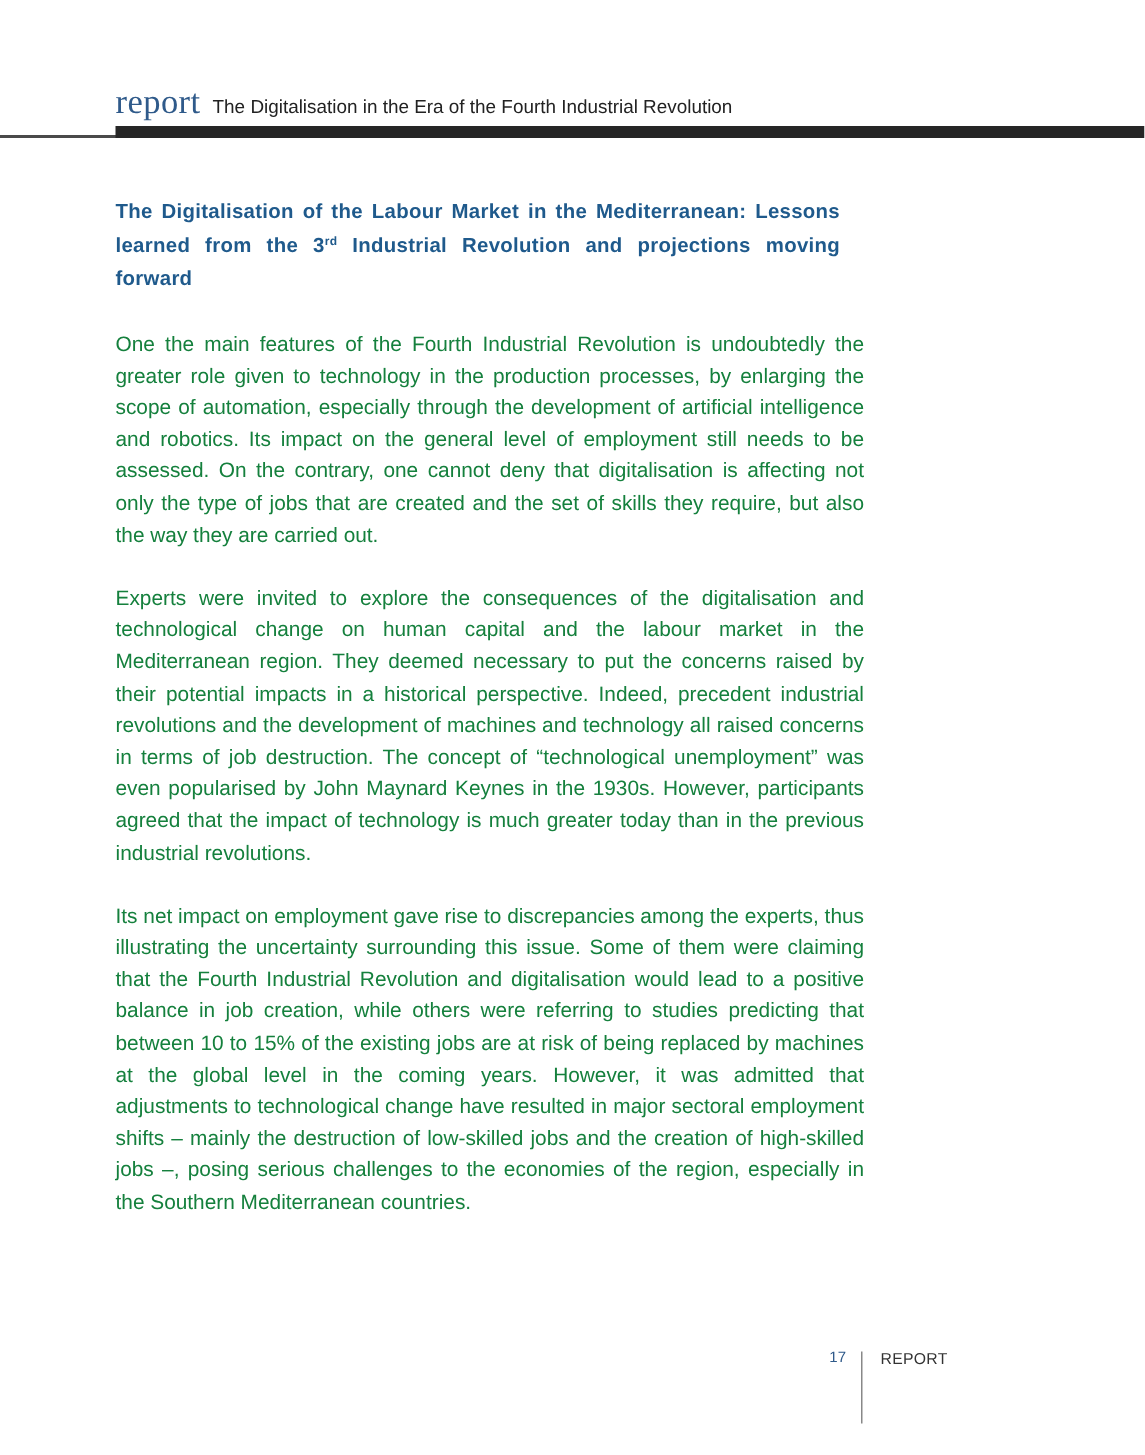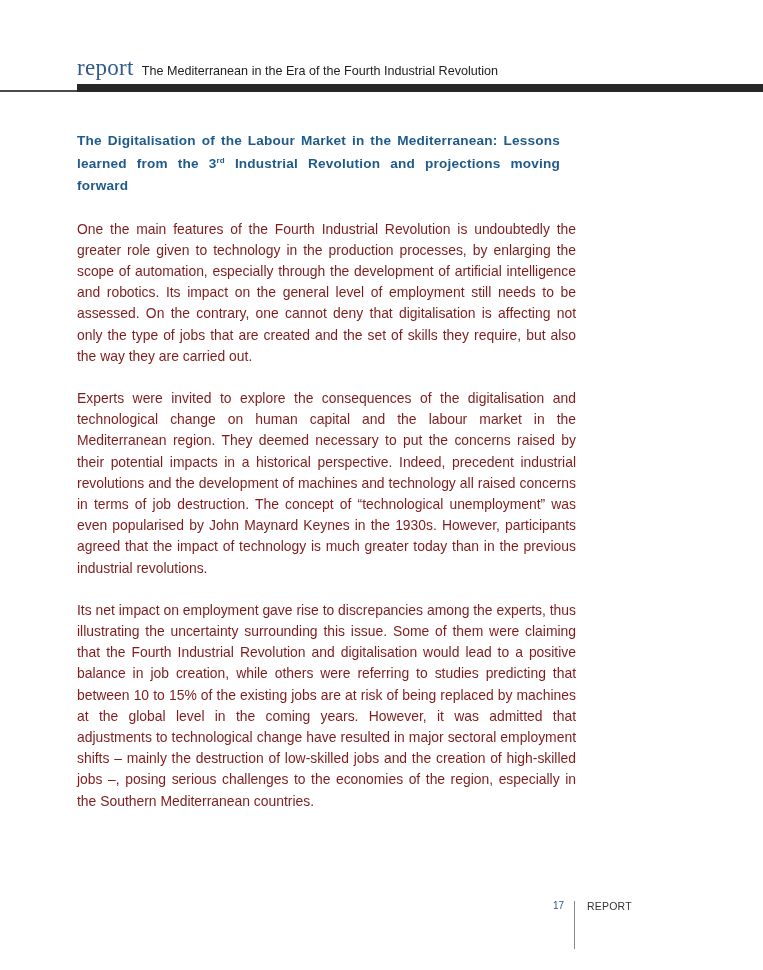--- a/index.html
+++ b/index.html
@@ -72,21 +72,21 @@
     }
     .section-heading sup {
       font-size: 8px;
       line-height: 0;
       vertical-align: 5px;
     }
     .para {
       font-family: "Liberation Sans", sans-serif;
       font-size: 13.9px;
       line-height: 21.2px;
-      color: #7f1d1d;
+      color: #15803d;
       text-align: justify;
       margin: 0 0 21px 0;
     }
     .footer {
       position: absolute;
       left: 0;
       top: 0;
     }
     .footer-page {
       position: absolute;
@@ -116,21 +116,21 @@
       letter-spacing: 0.2px;
     }
   </style>
 </head>
 <body>
 
 <div>
 
   <div class="header">
     <span class="header-logo">report</span>
-    <span class="header-title">The Mediterranean in the Era of the Fourth Industrial Revolution</span>
+    <span class="header-title">The Digitalisation in the Era of the Fourth Industrial Revolution</span>
   </div>
   <div class="header-rule-thin"></div>
   <div class="header-bar"></div>
 
   <div class="content">
     <h2 class="section-heading"><span>The Digitalisation of the Labour Market in the Mediterranean: Lessons learned from the 3</span><sup>rd</sup><span> Industrial Revolution and projections moving forward</span></h2>
 
     <p class="para">One the main features of the Fourth Industrial Revolution is undoubtedly the greater role given to technology in the production processes, by enlarging the scope of automation, especially through the development of artificial intelligence and robotics. Its impact on the general level of employment still needs to be assessed. On the contrary, one cannot deny that digitalisation is affecting not only the type of jobs that are created and the set of skills they require, but also the way they are carried out.</p>
     <p class="para">Experts were invited to explore the consequences of the digitalisation and technological change on human capital and the labour market in the Mediterranean region. They deemed necessary to put the concerns raised by their potential impacts in a historical perspective. Indeed, precedent industrial revolutions and the development of machines and technology all raised concerns in terms of job destruction. The concept of “technological unemployment” was even popularised by John Maynard Keynes in the 1930s. However, participants agreed that the impact of technology is much greater today than in the previous industrial revolutions.</p>
     <p class="para">Its net impact on employment gave rise to discrepancies among the experts, thus illustrating the uncertainty surrounding this issue. Some of them were claiming that the Fourth Industrial Revolution and digitalisation would lead to a positive balance in job creation, while others were referring to studies predicting that between 10 to 15% of the existing jobs are at risk of being replaced by machines at the global level in the coming years. However, it was admitted that adjustments to technological change have resulted in major sectoral employment shifts – mainly the destruction of low-skilled jobs and the creation of high-skilled jobs –, posing serious challenges to the economies of the region, especially in the Southern Mediterranean countries.</p>

